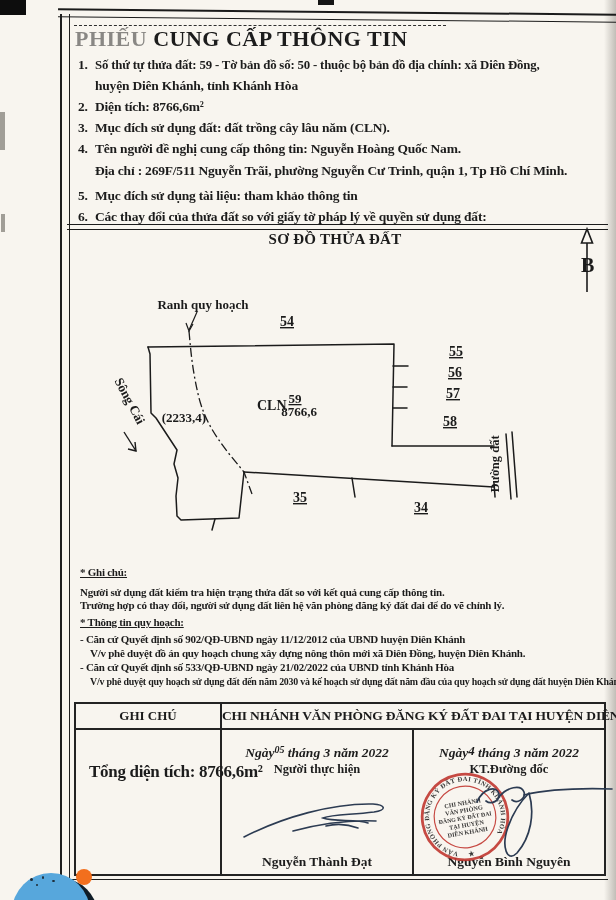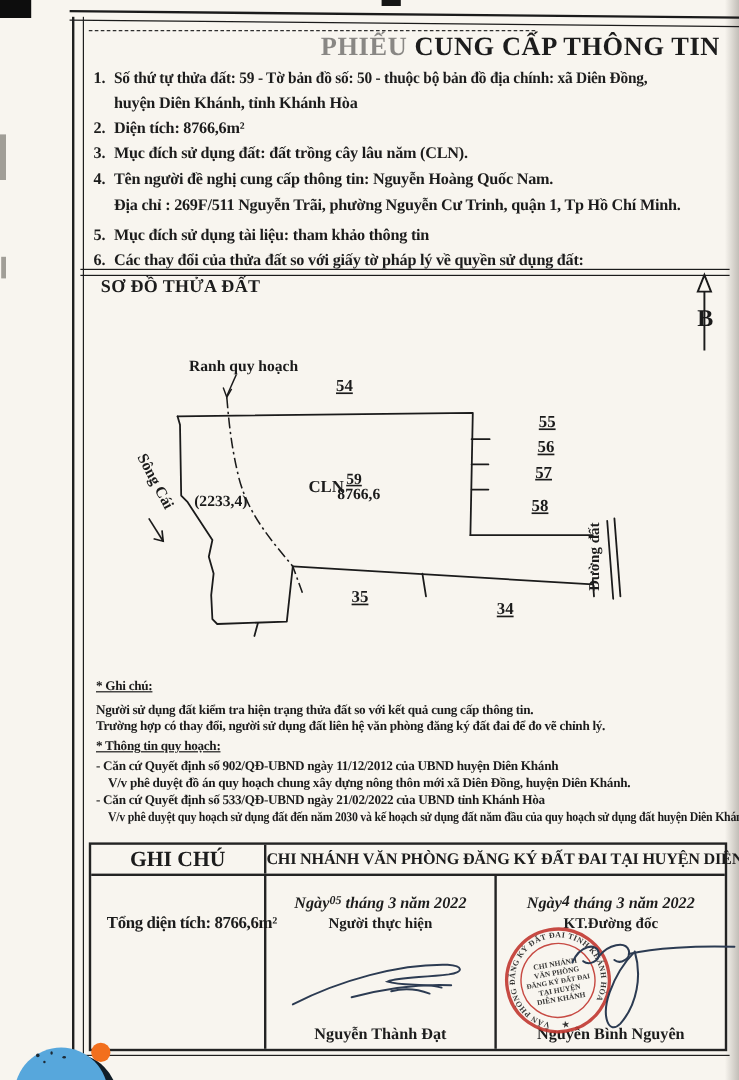--- a/index.html
+++ b/index.html
@@ -15,51 +15,51 @@
   
   .top-border{left:58px;top:11px;width:562px;height:6px;border-top:2.2px solid #1b1b1b;
       border-bottom:1.2px solid #1b1b1b;transform:rotate(.55deg);}
   .top-dashed{left:74px;top:25px;width:372px;border-top:1.6px dashed #2e2e2e;}
   .left-border{left:60px;top:14px;width:7px;height:864px;border-left:2.2px solid #1f1f1f;
       border-right:1.1px solid #1f1f1f;}
   .bottom-outer{left:60px;top:879px;width:548px;border-top:1.8px solid #1f1f1f;}
   .sect-border{left:67px;top:224px;width:541px;height:4px;border-top:1.8px solid #1b1b1b;
       border-bottom:1px solid #1b1b1b;}
   
-  .title{left:75px;top:26px;width:525px;text-align:right;font-size:22px;font-weight:bold;
+  .title{left:75px;top:26px;width:525px;text-align:left;font-size:22px;font-weight:bold;
       letter-spacing:.5px;}
   .title .faded{opacity:.5;filter:blur(.5px);}
   .item{left:78px;display:flex;font-size:13.5px;font-weight:bold;letter-spacing:-.2px;}
   .item .n{width:17px;flex:none;}
   .item .t{white-space:nowrap;}
   .squeeze{transform:scaleX(.95);transform-origin:left center;}
   .cont{left:95px;font-size:13.5px;font-weight:bold;letter-spacing:-.2px;white-space:nowrap;}
   
-  .diagram-title{left:84px;top:231px;width:530px;font-size:15px;
+  .diagram-title{left:70px;top:231px;width:530px;text-align:center;font-size:15px;
       font-weight:bold;letter-spacing:.3px;}
   svg text{font-family:"Liberation Serif","DejaVu Serif",serif;font-weight:bold;fill:#1b1b1b;}
   
   .note{left:80px;font-size:11px;font-weight:bold;letter-spacing:-.25px;white-space:nowrap;}
   .note.head{text-decoration:underline;}
   .note.sq{transform:scaleX(.9);transform-origin:left center;}
   
   .tbl{left:74px;top:702px;width:532px;height:174px;border:2px solid #232323;
       box-sizing:border-box;}
   .tbl-h{display:flex;height:26px;border-bottom:2px solid #232323;box-sizing:border-box;}
   .th1{width:146px;flex:none;border-right:2px solid #232323;box-sizing:border-box;
-      display:flex;align-items:center;justify-content:center;font-size:18px;font-weight:bold;}
+      display:flex;align-items:center;justify-content:center;font-size:13px;font-weight:bold;}
   .th2{flex:1;display:flex;align-items:center;justify-content:center;font-size:13.5px;
       font-weight:bold;letter-spacing:-.2px;white-space:nowrap;}
   .tbl-b{display:flex;height:144px;}
   .td1{width:146px;flex:none;border-right:2px solid #232323;box-sizing:border-box;
       position:relative;}
   .td2{width:192px;flex:none;border-right:2px solid #232323;box-sizing:border-box;
       position:relative;text-align:center;}
   .td3{flex:1;position:relative;text-align:center;}
-  .total{position:absolute;left:13px;top:32px;font-size:14px;font-weight:bold;
+  .total{position:absolute;left:13px;top:32px;font-size:17px;font-weight:bold;
       letter-spacing:-.3px;white-space:nowrap;}
   .dateline{margin-top:15px;font-size:13.5px;font-weight:bold;font-style:italic;
       white-space:nowrap;}
   .hand-day{font-size:10px;position:relative;top:-4px;}
   .hand-day2{font-size:13px;position:relative;top:-2px;}
   .role{font-size:12.5px;font-weight:bold;line-height:16px;}
   .sig-name{position:absolute;bottom:4px;left:0;right:0;text-align:center;font-size:13.5px;
       font-weight:bold;white-space:nowrap;}
   
   .stamp-svg{left:419px;top:771px;width:92px;height:92px;opacity:.88;}

